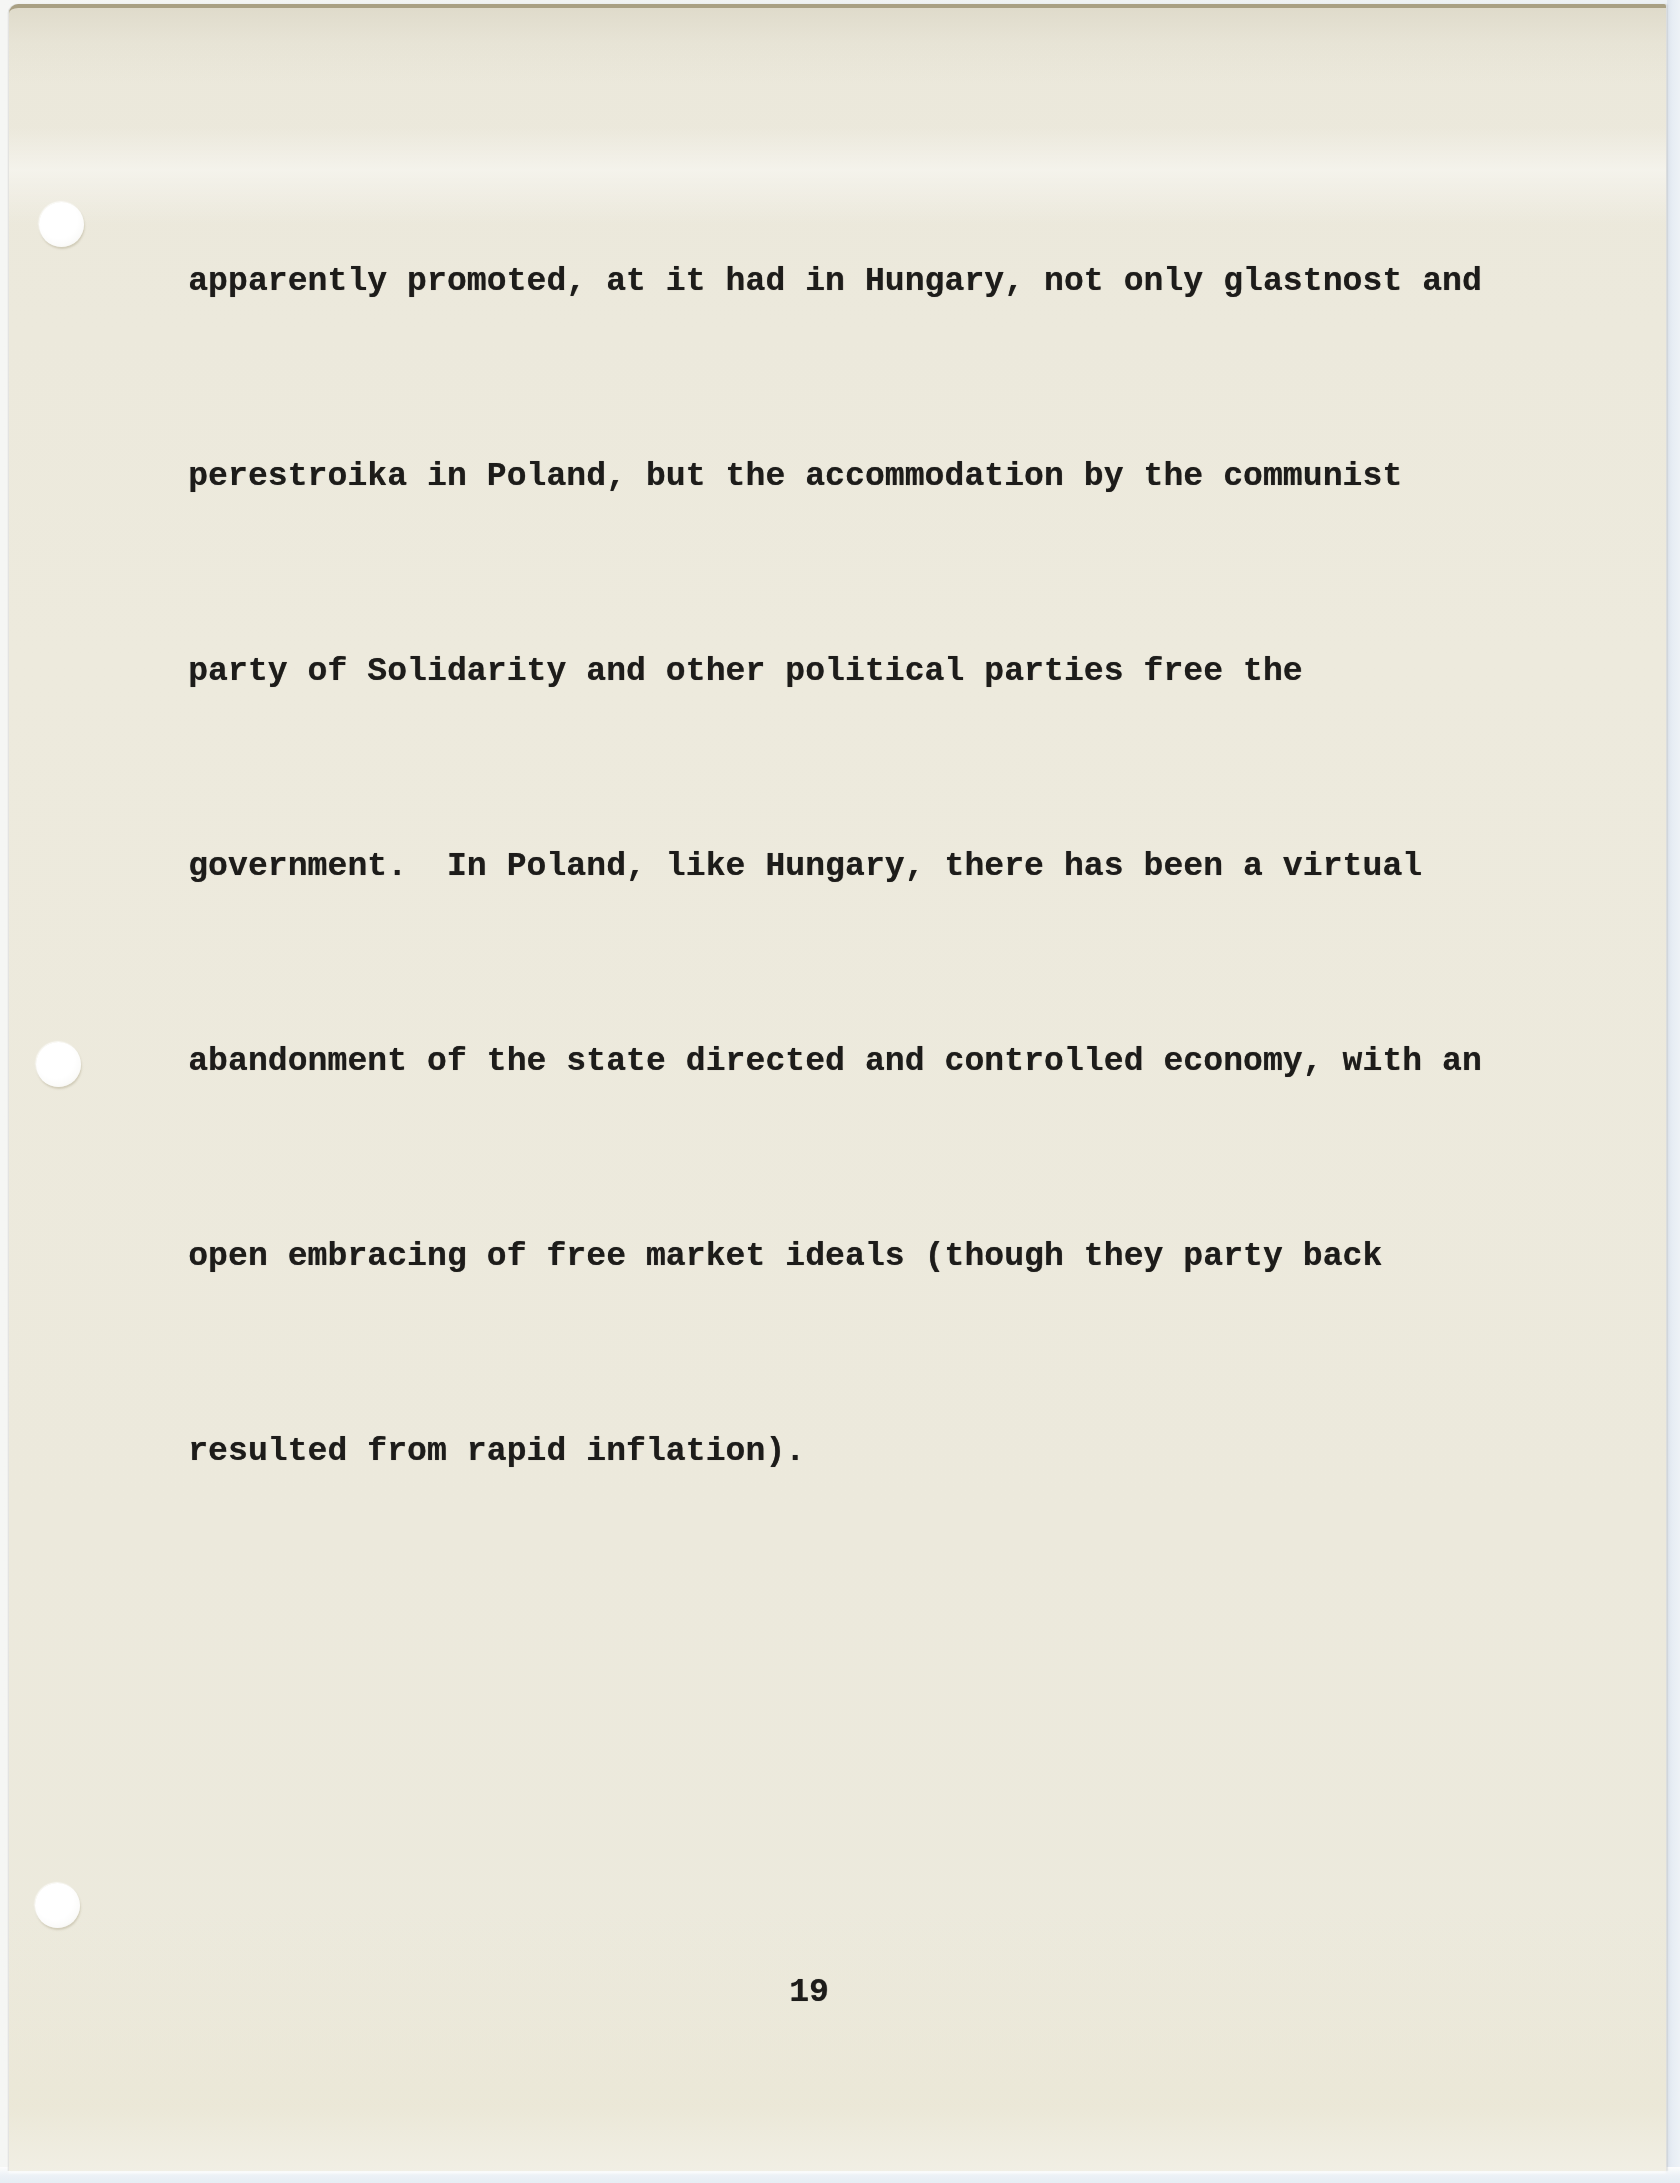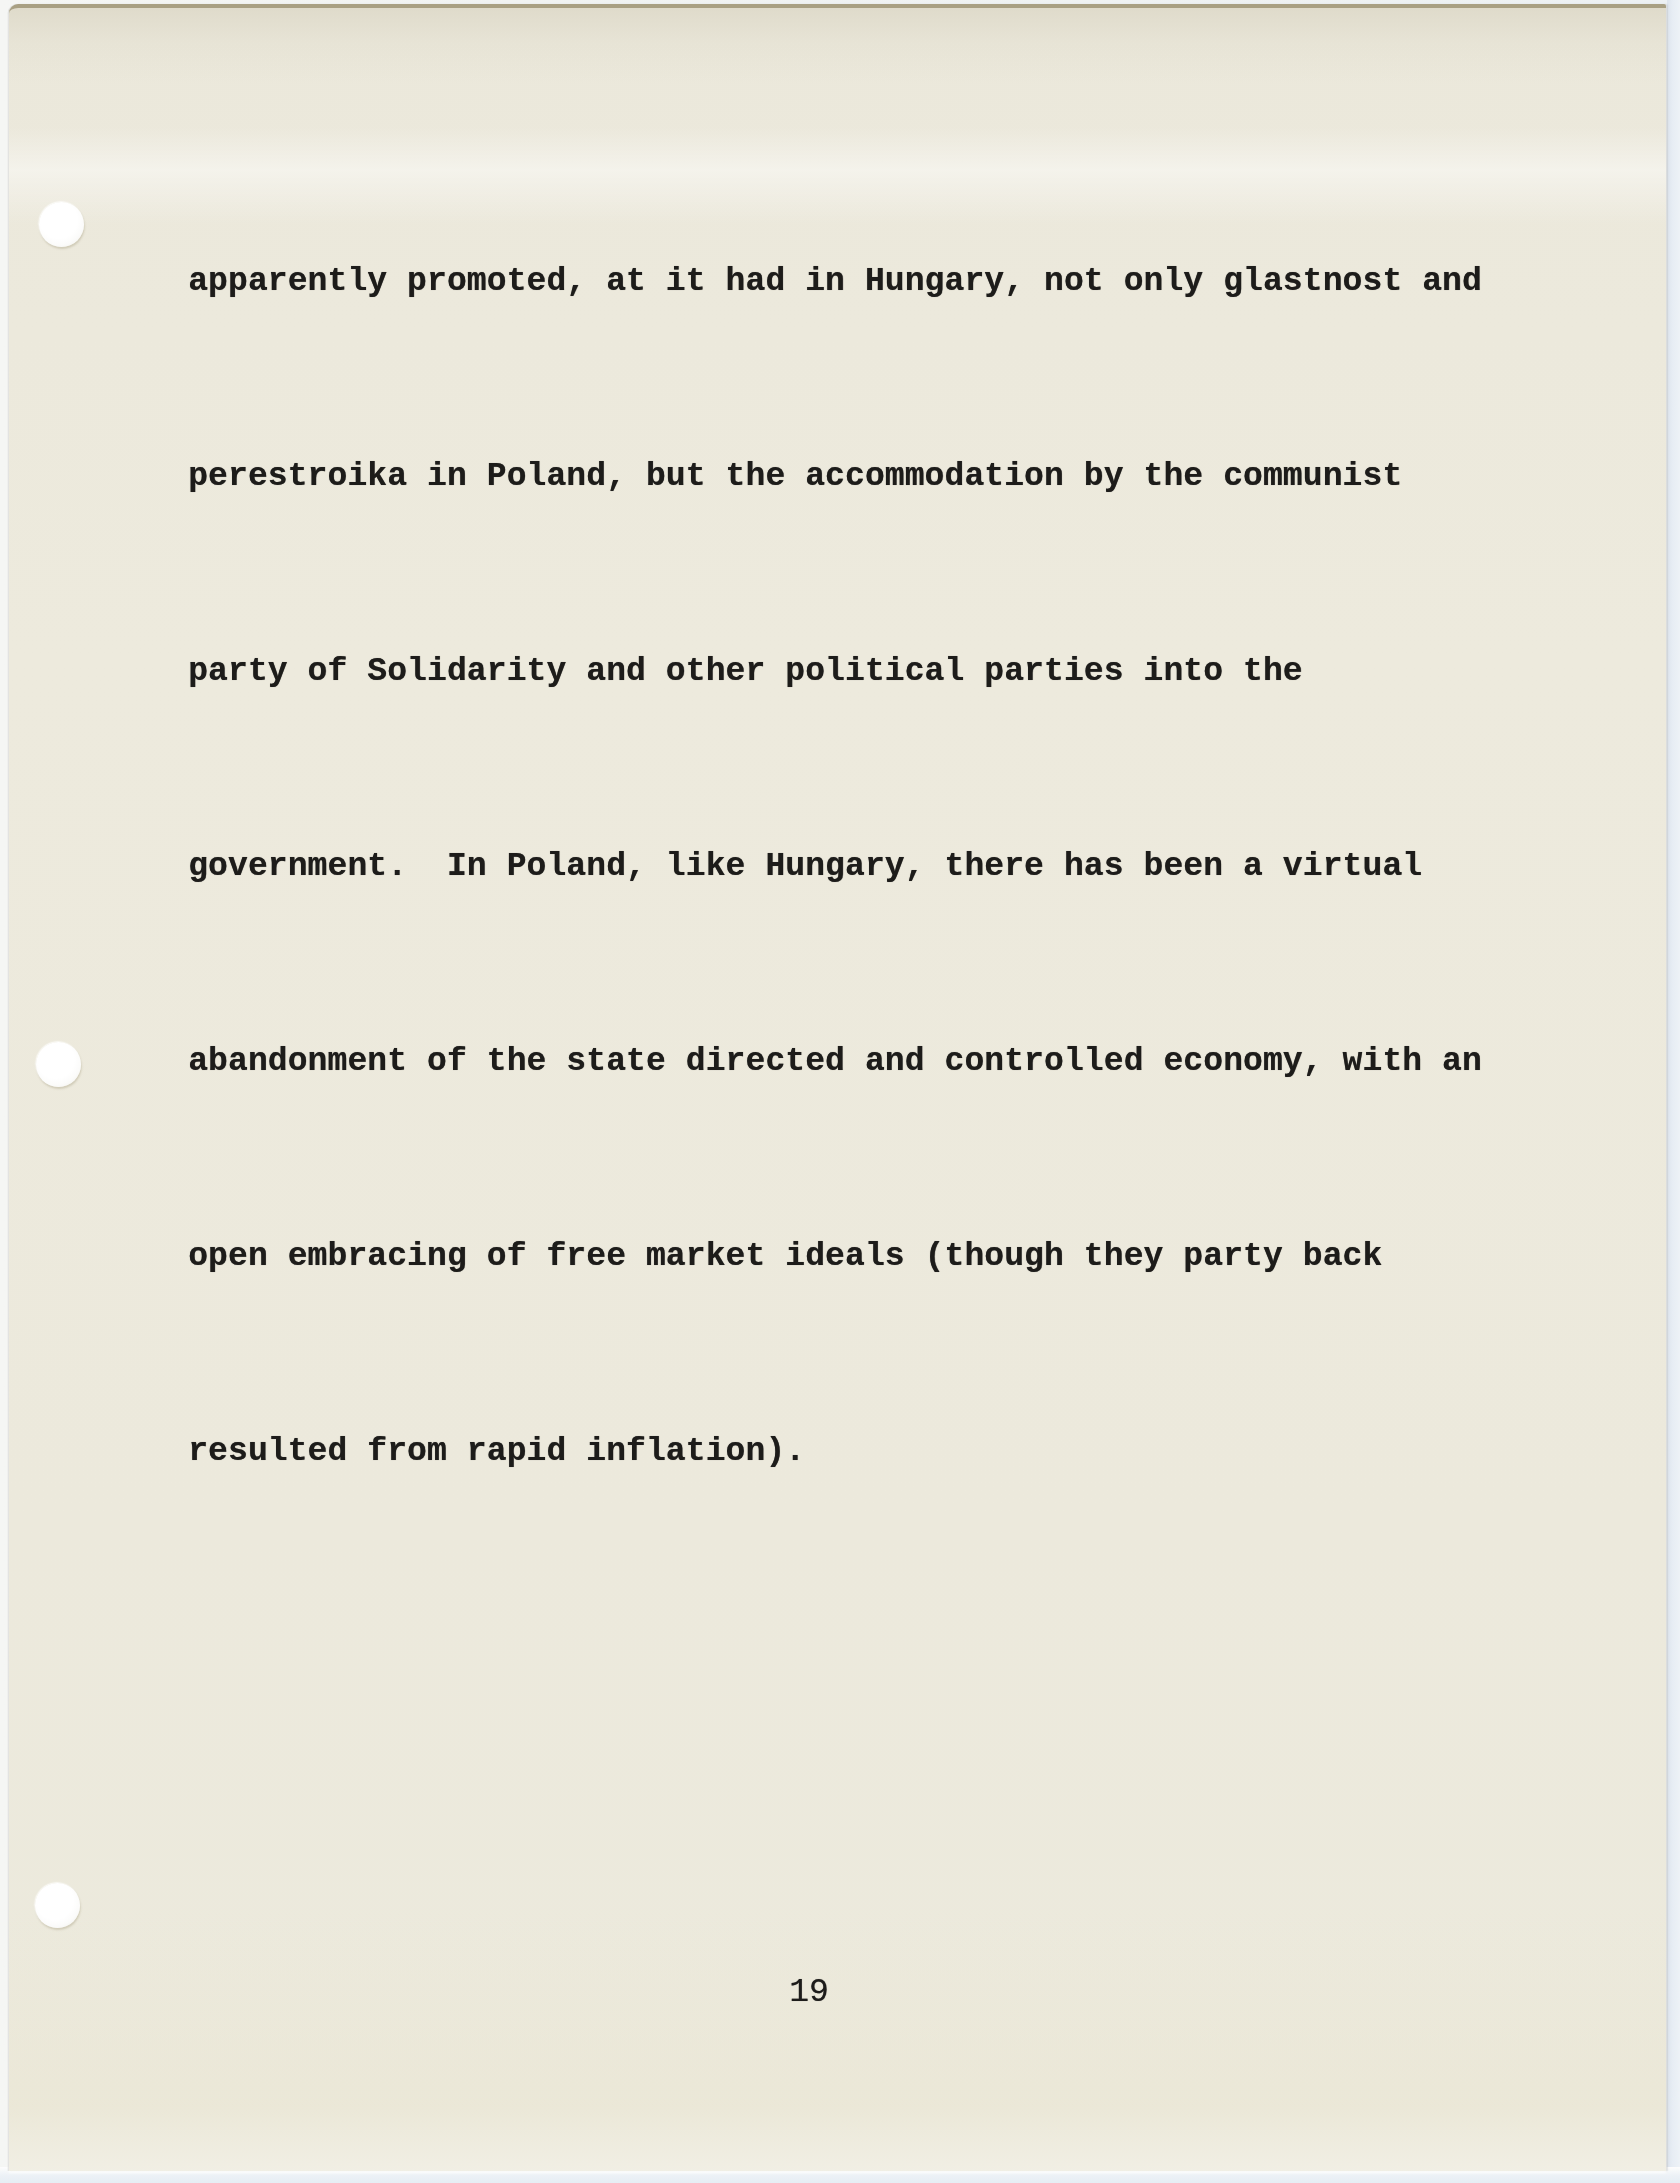--- a/index.html
+++ b/index.html
@@ -77,21 +77,21 @@
   }
   .typed .line {
     height: 65px;
   }
   .page-number {
     position: absolute;
     left: 780px;
     top: 1952px;
     font-size: 33px;
     line-height: 65px;
-    font-weight: 400;
+    font-weight: 700;
     letter-spacing: 0.1px;
     color: #1d1c1a;
     white-space: pre;
     text-shadow: 0 0 0.7px rgba(20,20,20,0.55), 0.3px 0.3px 0 rgba(30,30,30,0.25);
   }
 </style>
 </head>
 <body>
 
 <div class="scan-canvas">
@@ -99,21 +99,21 @@
   <div class="edge-bottom"></div>
 
   <div class="paper">
     <div class="hole hole-1"></div>
     <div class="hole hole-2"></div>
     <div class="hole hole-3"></div>
 
     <div class="typed">
       <div class="line">apparently promoted, at it had in Hungary, not only glastnost and</div>
       <div class="line">perestroika in Poland, but the accommodation by the communist</div>
-      <div class="line">party of Solidarity and other political parties into the</div>
+      <div class="line">party of Solidarity and other political parties free the</div>
       <div class="line">government.  In Poland, like Hungary, there has been a virtual</div>
       <div class="line">abandonment of the state directed and controlled economy, with an</div>
       <div class="line">open embracing of free market ideals (though they party back</div>
       <div class="line">resulted from rapid inflation).</div>
       
       
       
       
       
       

